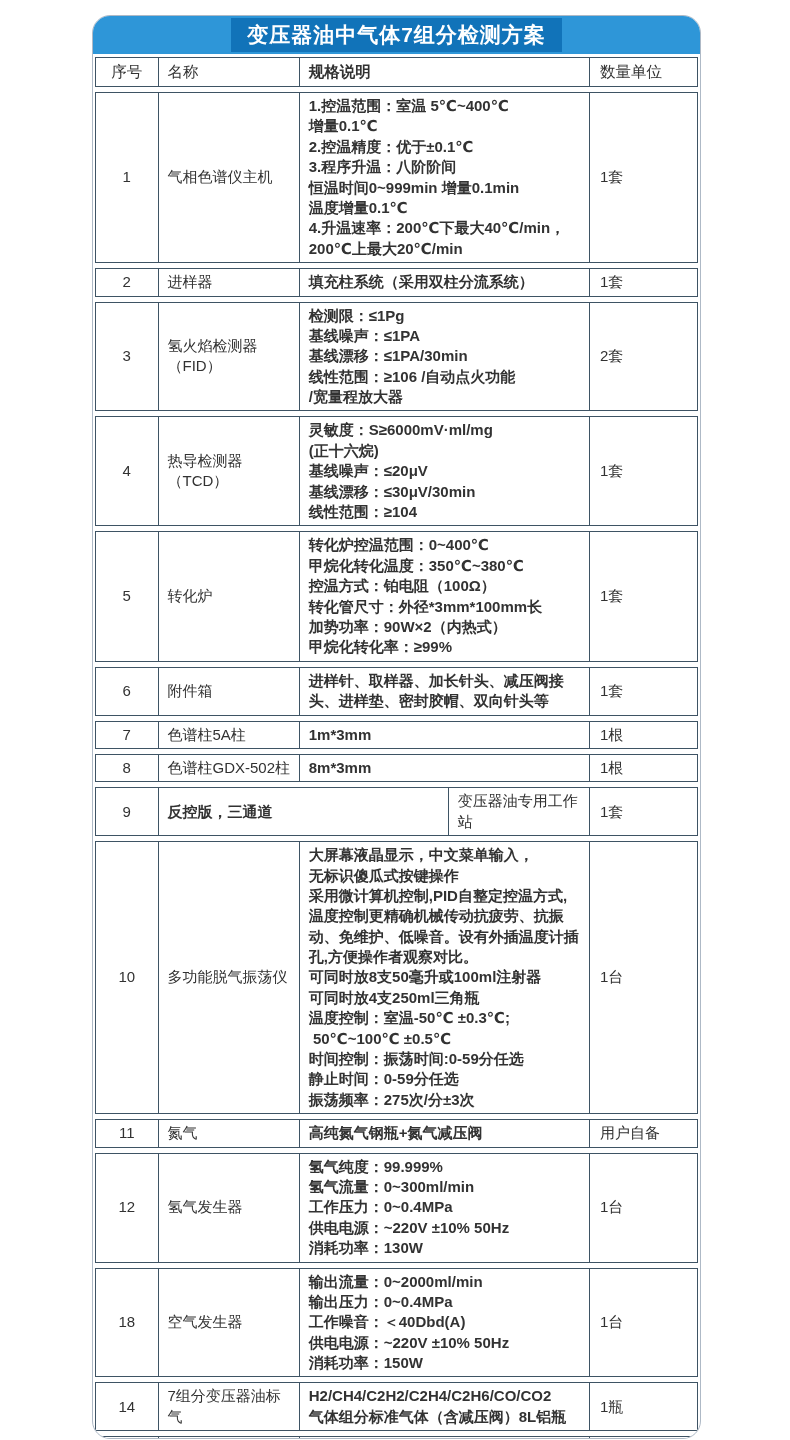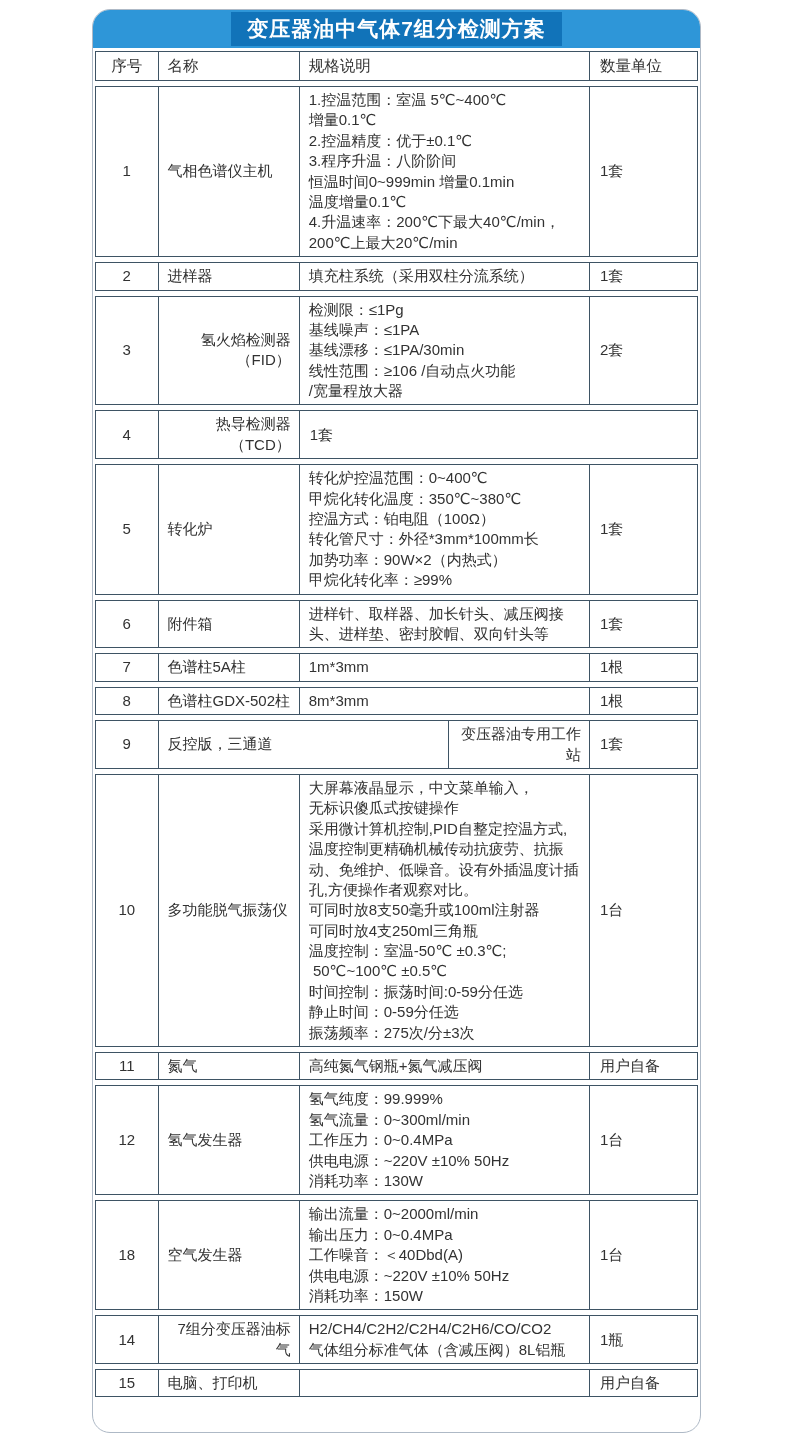--- a/index.html
+++ b/index.html
@@ -7,21 +7,21 @@
     --cardborder:#AEB9C6; --text:#323232;
   }
   *{box-sizing:border-box; margin:0; padding:0;}
   html,body{background:#ffffff;}
   body{
     width:790px; height:1440px;
     font-family:"Liberation Sans","DejaVu Sans",sans-serif;
     color:var(--text);
   }
   .card{
-    position:absolute; left:92px; top:9px;
+    position:absolute; left:92px; top:15px;
     width:609px; height:1424px;
     background:#fff;
     border:1px solid var(--cardborder);
     border-radius:18px;
     overflow:hidden;
   }
   .band{
     height:38px;
     background:var(--band);
     display:flex; align-items:center; justify-content:center;
@@ -49,22 +49,22 @@
   .row:last-child{margin-bottom:0;}
   .cell{
     display:flex; align-items:center;
     padding:3px 8px;
     font-size:15px;
     line-height:1.36;
     border-right:1px solid var(--border);
   }
   .cell:last-child{border-right:none;}
   .c-seq{flex:0 0 10.4%; justify-content:center; text-align:center; padding:3px 2px;}
-  .c-name{flex:0 0 23.5%; padding-left:9px;text-align:right;}
-  .c-spec{flex:0 0 48.3%; white-space:pre-wrap; padding-left:9px;}
+  .c-name{flex:0 0 23.5%; padding-left:9px;}
+  .c-spec{flex:0 0 48.3%; white-space:pre-wrap; padding-left:9px;font-weight:bold;}
   .c-qty{flex:0 0 17.8%; padding-left:10px;text-align:center;}
   .hdr .cell{font-size:15.5px; min-height:28px;}
   .hdr .c-seq{justify-content:center;}
 </style>
 </head>
 <body>
 
 <div class="card">
   <div class="band">
     <div class="title-box">变压器油中气体7组分检测方案</div>
@@ -106,20 +106,25 @@
 基线噪声：≤1PA
 基线漂移：≤1PA/30min
 线性范围：≥106 /自动点火功能
 /宽量程放大器</div>
     <div class="cell c-qty">2套</div>
   </div>
 
   <div class="row">
     <div class="cell c-seq">4</div>
     <div class="cell c-name">热导检测器（TCD）</div>
+    <div class="cell c-spec">灵敏度：S≥6000mV·ml/mg
+(正十六烷)
+基线噪声：≤20μV
+基线漂移：≤30μV/30min
+线性范围：≥104</div>
     <div class="cell c-qty">1套</div>
   </div>
 
   <div class="row">
     <div class="cell c-seq">5</div>
     <div class="cell c-name">转化炉</div>
     <div class="cell c-spec">转化炉控温范围：0~400℃
 甲烷化转化温度：350℃~380℃
 控温方式：铂电阻（100Ω）
 转化管尺寸：外径*3mm*100mm长

